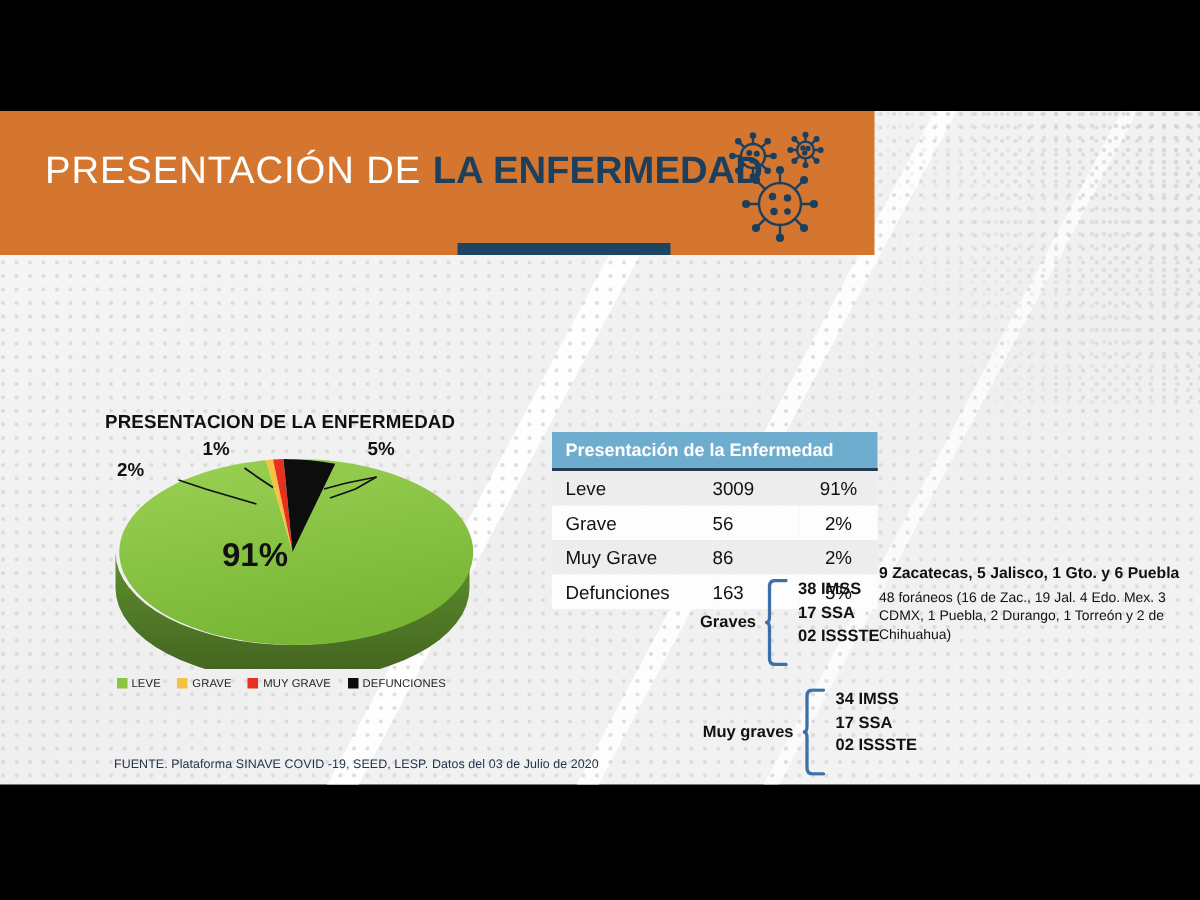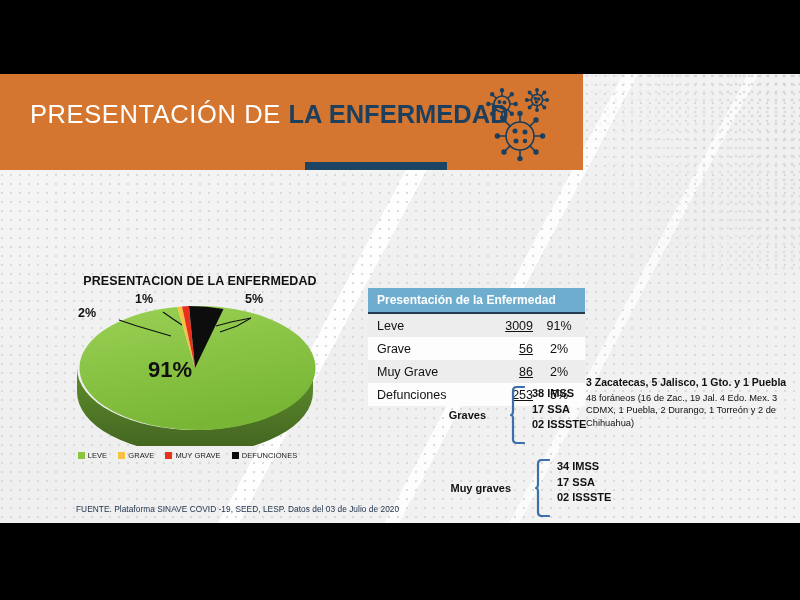--- a/index.html
+++ b/index.html
@@ -44,21 +44,21 @@
     font-size:25.5px;letter-spacing:.6px;color:#ffffff;white-space:nowrap;
   }
   .banner-title .bold{font-weight:bold;color:#1c3f5e;letter-spacing:0px;}
   .banner-rule{
     position:absolute;left:305px;top:88px;width:142px;height:8px;background:#1c4463;
   }
   .virus-wrap{position:absolute;left:480px;top:12px;width:80px;height:76px;}
 
   
   .chart-title{
-    position:absolute;left:70px;top:200px;width:260px;text-align:center;
+    position:absolute;left:70px;top:200px;width:260px;
     font-size:12.5px;font-weight:bold;color:#111;letter-spacing:.1px;
   }
   .pie-area{position:absolute;left:55px;top:222px;width:290px;height:150px;}
   .pie-label{position:absolute;font-size:12.5px;font-weight:bold;color:#111;}
   .pct-center{
     position:absolute;left:125px;top:283px;width:90px;text-align:center;
     font-size:22px;font-weight:bold;color:#111;
   }
   .legend{
     position:absolute;left:55px;top:377px;width:265px;
@@ -72,38 +72,38 @@
   .tbl{
     position:absolute;left:368px;top:214px;width:217px;
     border-collapse:collapse;font-size:12.5px;color:#111;
   }
   .tbl th{
     background:#6fadcf;color:#fff;font-weight:bold;font-size:12px;
     text-align:left;padding:5px 0 5px 9px;border-bottom:2px solid #243b52;
   }
   .tbl td{padding:4.5px 0;}
   .tbl td.c-label{padding-left:9px;text-align:left;}
-  .tbl td.c-num{text-align:right;width:58px;text-decoration:underline;}
+  .tbl td.c-num{text-align:left;width:58px;}
   .tbl td.c-pct{text-align:center;width:52px;}
   .tbl tr.alt td{background:#ededed;}
   .tbl tr.plain td{background:#fdfdfd;}
   .tbl tr.total td{background:#f4f4f4;border-top:1px solid #cfcfcf;}
   .tbl tr.total td.c-label{text-align:center;padding-left:0;}
   .tbl tr.total td.c-num{font-weight:bold;}
 
   
   .note{position:absolute;left:586px;top:302px;width:205px;color:#111;}
   .note-head{font-size:10.5px;font-weight:bold;line-height:1.25;}
   .note-body{font-size:9.3px;line-height:1.32;margin-top:3px;}
 
   
   .brace-group{position:absolute;}
   .brace-label{
     position:absolute;font-size:11px;font-weight:bold;color:#111;
-    right:100%;top:50%;transform:translateY(-50%);white-space:nowrap;padding-right:24px;
+    right:100%;top:50%;transform:translateY(-50%);white-space:nowrap;padding-right:6px;
   }
   .brace-svg{position:absolute;left:0;top:0;}
   .brace-items{
     position:absolute;left:22px;top:0;font-size:11px;font-weight:bold;color:#111;line-height:1.42;
   }
 
   
   .footer{
     position:absolute;left:76px;top:430px;font-size:8.3px;color:#22364d;letter-spacing:.05px;
   }
@@ -275,28 +275,28 @@
           <td class="c-num">56</td>
           <td class="c-pct">2%</td>
         </tr>
         <tr class="alt">
           <td class="c-label">Muy Grave</td>
           <td class="c-num">86</td>
           <td class="c-pct">2%</td>
         </tr>
         <tr class="plain">
           <td class="c-label">Defunciones</td>
-          <td class="c-num">253</td>
+          <td class="c-num">163</td>
           <td class="c-pct">5%</td>
         </tr>
       </tbody>
     </table>
 
     <div class="note">
-      <div class="note-head">3 Zacatecas, 5 Jalisco, 1 Gto. y 1 Puebla</div>
+      <div class="note-head">9 Zacatecas, 5 Jalisco, 1 Gto. y 6 Puebla</div>
       <div class="note-body">48 foráneos (16 de Zac., 19 Jal. 4 Edo. Mex. 3 CDMX, 1 Puebla, 2 Durango, 1 Torreón y 2 de Chihuahua)</div>
     </div>
 
     <div class="brace-group" style="left:510px;top:312px;width:90px;height:58px;">
       <div class="brace-label">Graves</div>
       <svg class="brace-svg" width="18" height="58" viewBox="0 0 18 58">
         <path d="M14,1 L7,1 Q3,1 3,5 L3,25 Q3,29 1,29 Q3,29 3,33 L3,53 Q3,57 7,57 L14,57" fill="none" stroke="#3d6fa8" stroke-width="2.2" stroke-linecap="round" stroke-linejoin="round"></path>
       </svg>
       <div class="brace-items">
         <div>38 IMSS</div>

